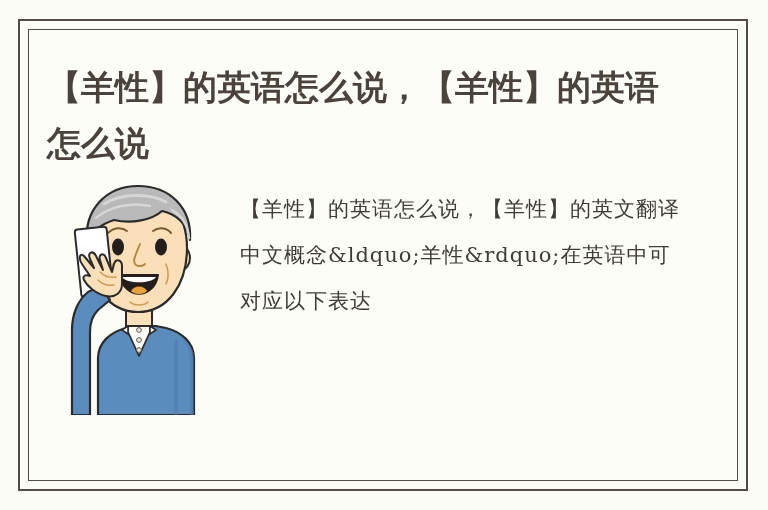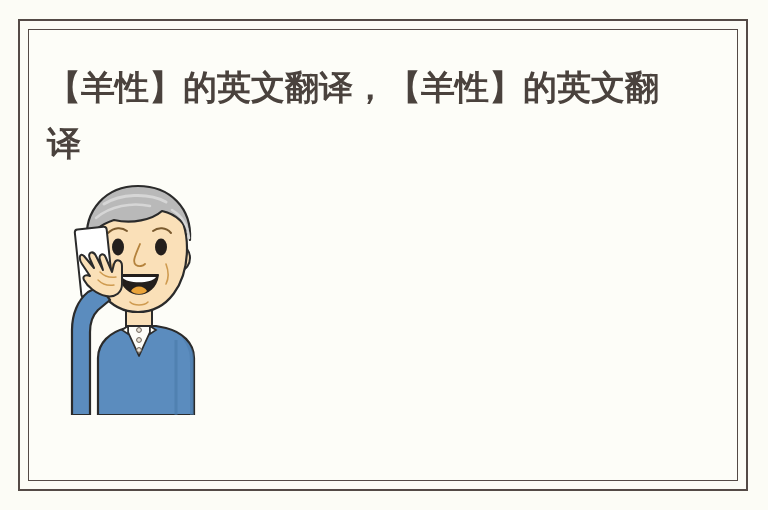--- a/index.html
+++ b/index.html
@@ -87,21 +87,21 @@
     word-break: break-all;
   }
 </style>
 </head>
 <body>
 
 <div id="page-frame">
   <div id="page-frame-inner"></div>
 </div>
 
-<h1 id="article-title">【羊性】的英文翻译，【羊性】的英文翻译</h1>
+<h1 id="article-title">【羊性】的英语怎么说，【羊性】的英语怎么说</h1>
 
 <div id="content-row">
 
   <div id="illustration-wrap">
     <svg viewBox="0 0 166 235" xmlns="http://www.w3.org/2000/svg">
 
       <path d="M42 235 L42 178 C42 163 54 152 70 148 L78 146 L100 146 L110 148
                C126 152 138 163 138 178 L138 235 Z" fill="#5b8cbe" stroke="#2b2b2b" stroke-width="2.2" stroke-linejoin="round"></path>
 
       <path d="M126 158 C132 166 134 172 134 182 L134 235 L138 235 L138 178
@@ -155,14 +155,15 @@
 
       <path d="M28 76 C24 72 22 78 26 84 L34 96 C30 94 26 96 28 100
                C31 106 40 114 50 116 C60 118 66 112 66 104 L66 86
                C66 80 60 78 58 84 L56 92 L50 78 C48 72 42 74 44 80
                L47 90 L40 76 C37 70 31 72 34 79 L38 88 Z" fill="#fae0b8" stroke="#2b2b2b" stroke-width="2" stroke-linejoin="round"></path>
       <path d="M44 92 C48 96 54 98 60 97" fill="none" stroke="#cf9b50" stroke-width="1.4" stroke-linecap="round"></path>
       <path d="M42 100 C46 104 52 106 58 105" fill="none" stroke="#cf9b50" stroke-width="1.4" stroke-linecap="round"></path>
     </svg>
   </div>
 
+  <div id="article-body">【羊性】的英语怎么说，【羊性】的英文翻译中文概念&amp;ldquo;羊性&amp;rdquo;在英语中可对应以下表达</div>
 
 </div>
 
 </body></html>

